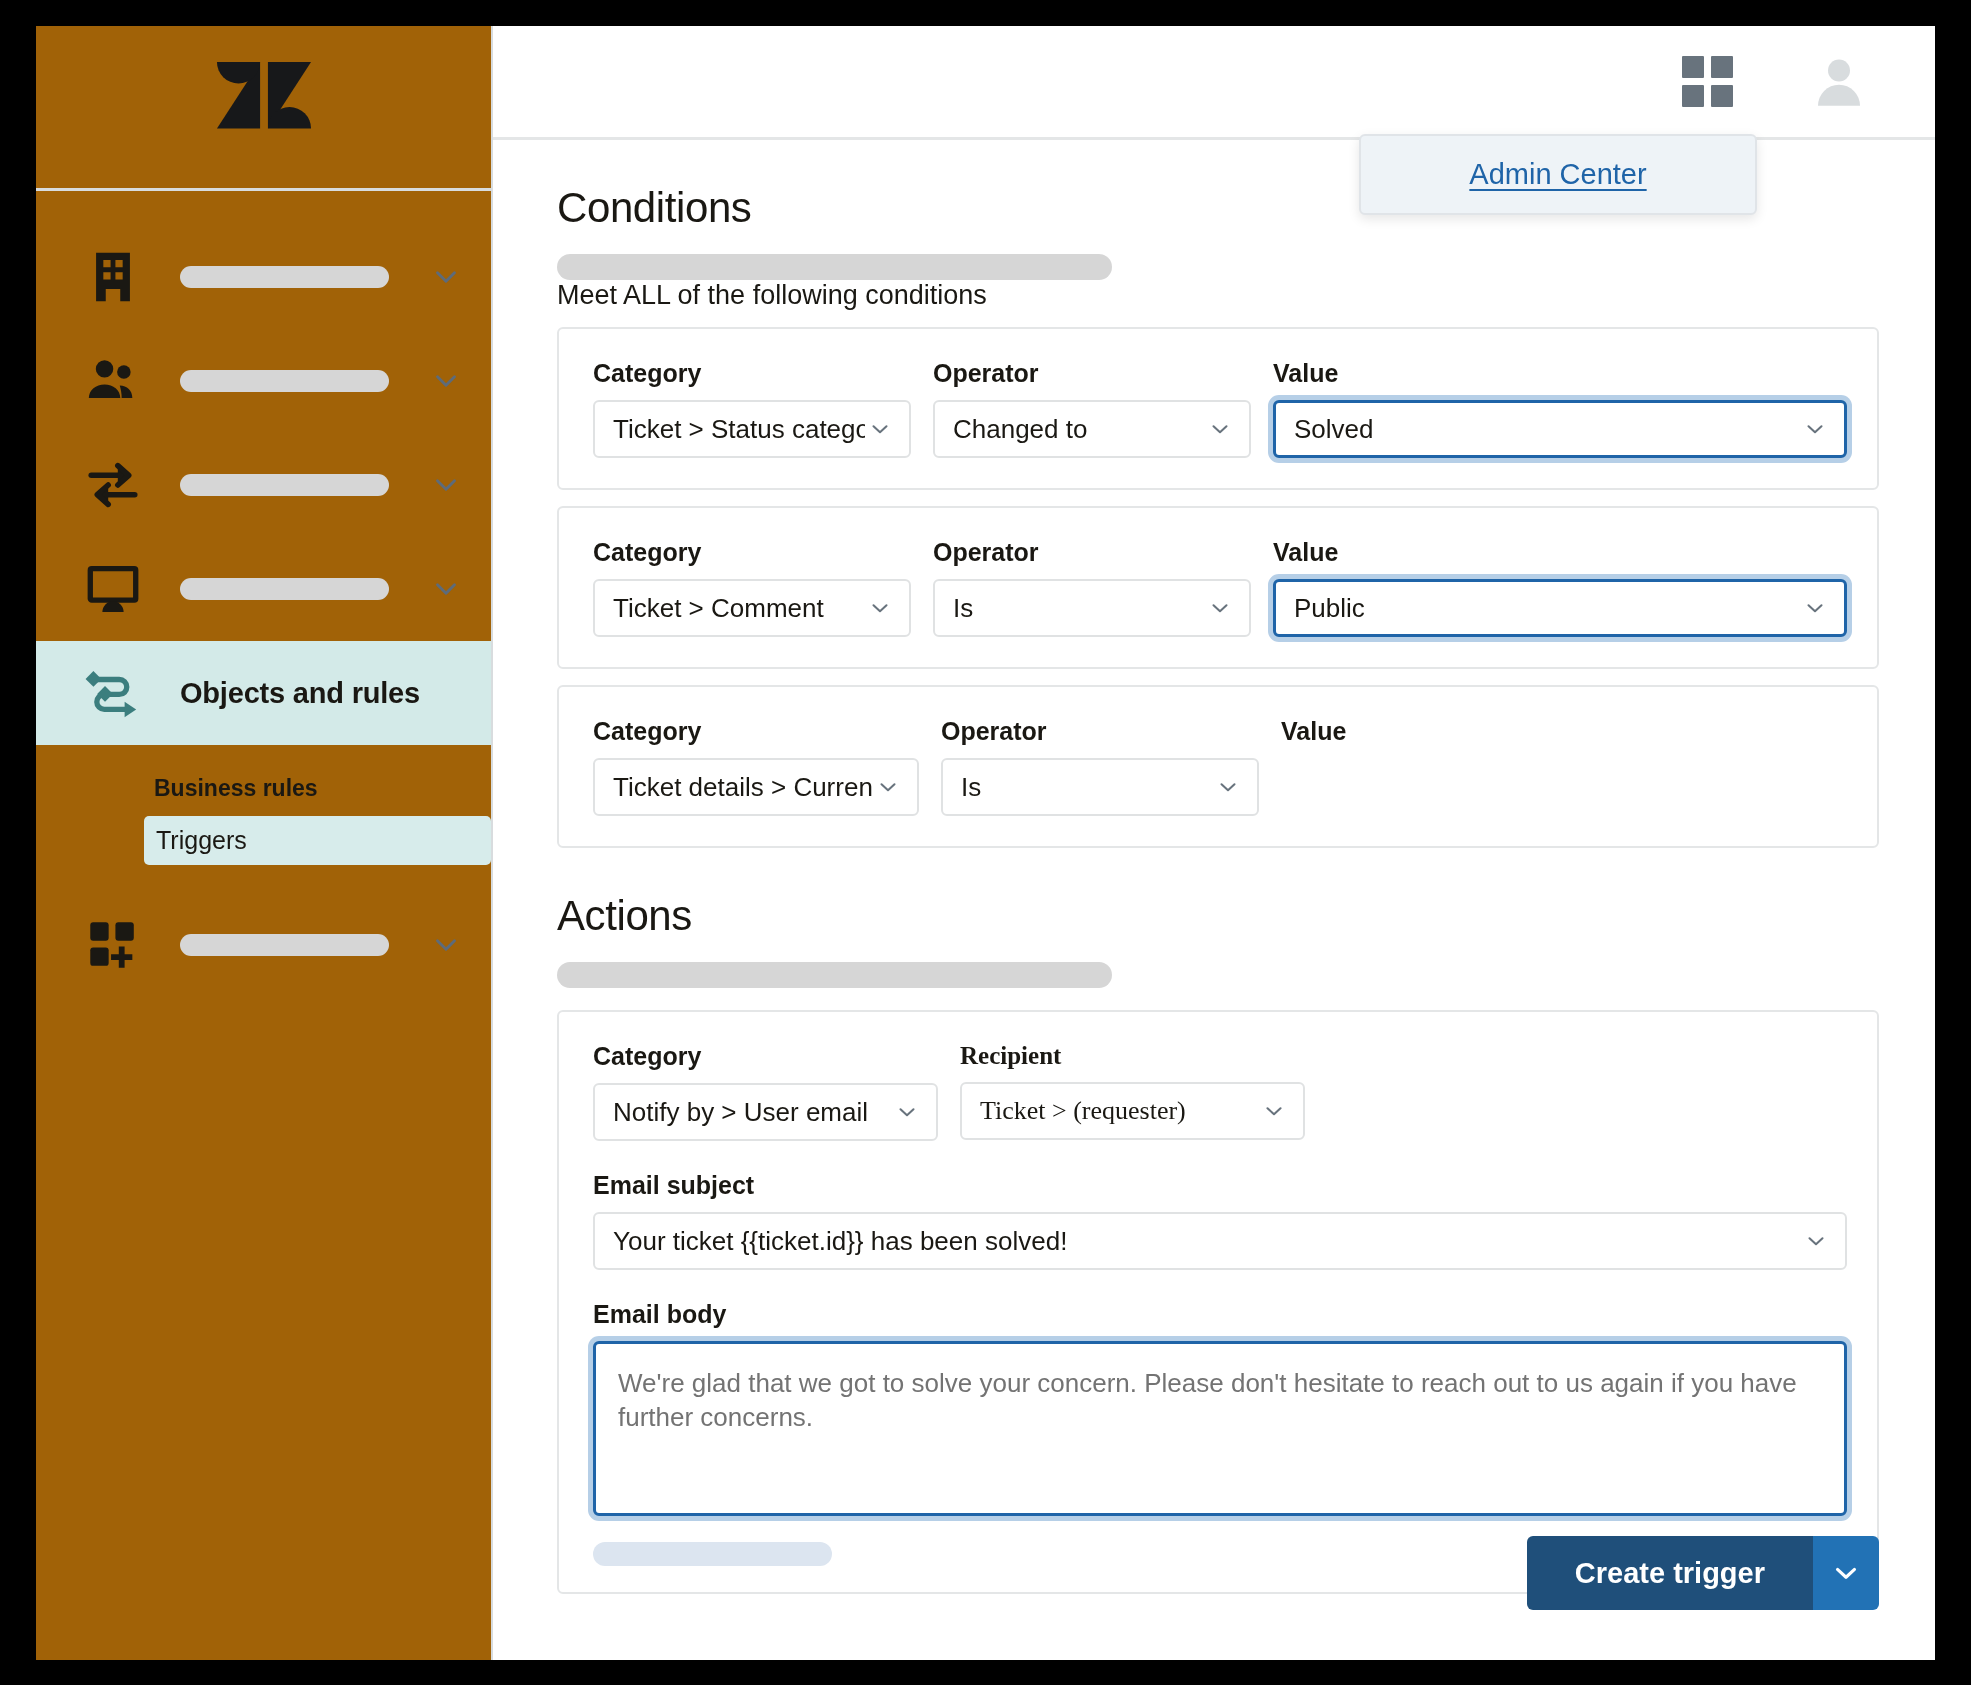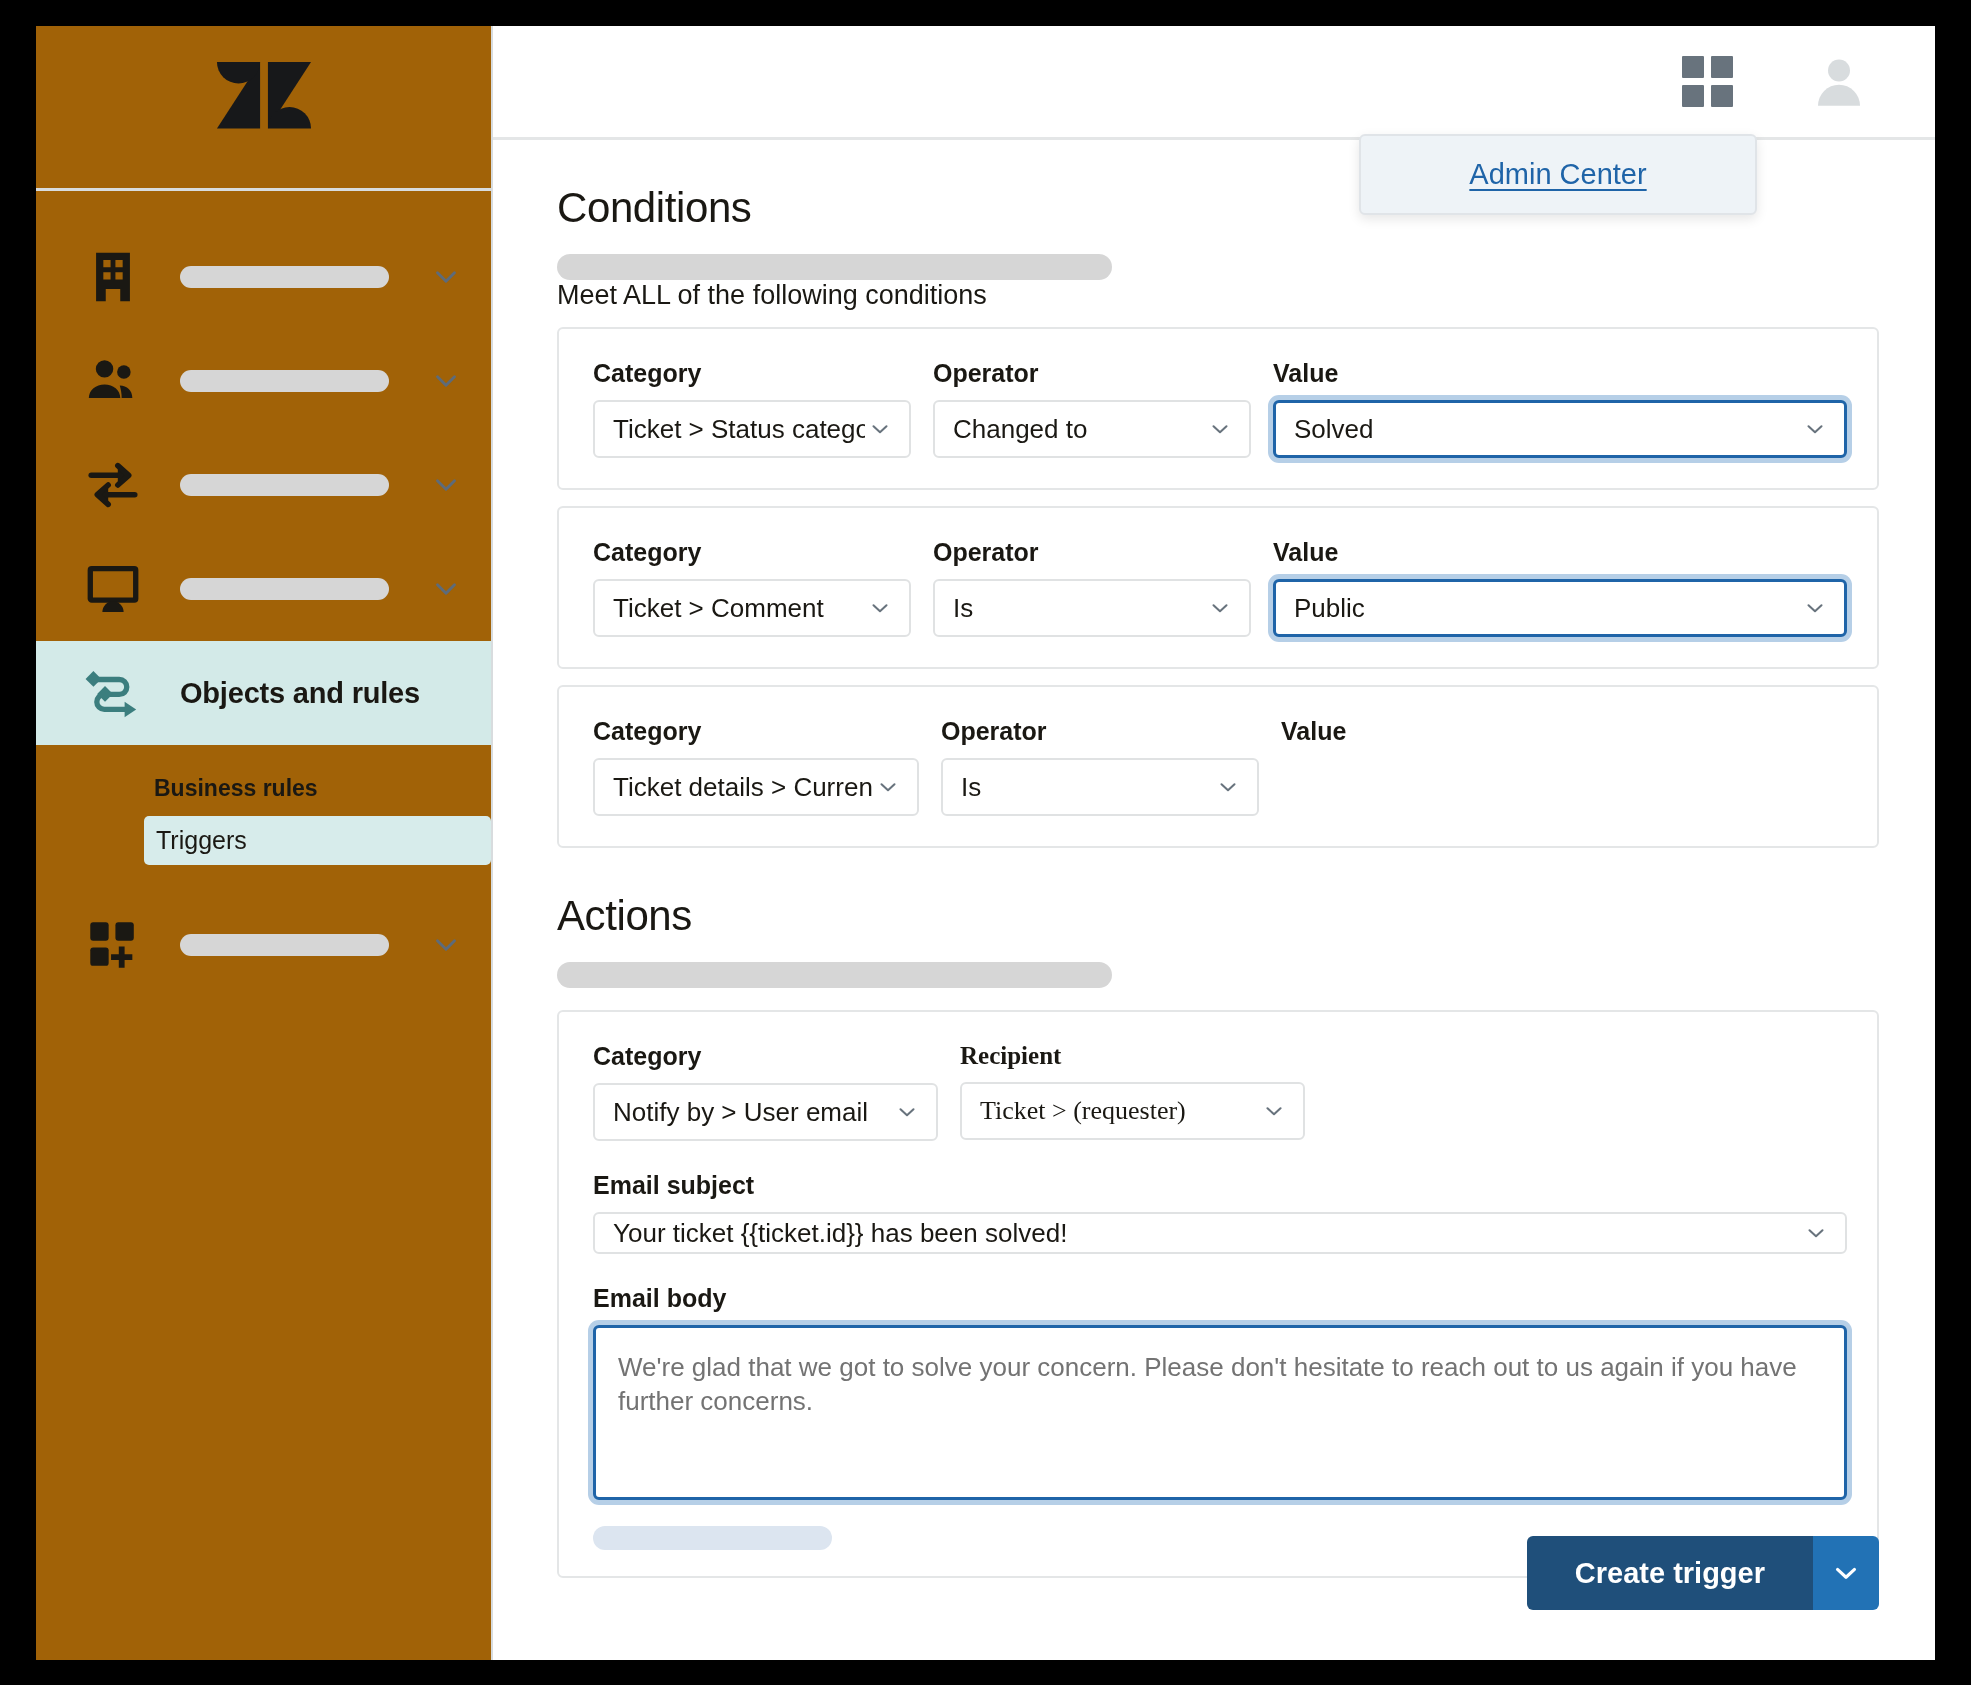--- a/index.html
+++ b/index.html
@@ -235,21 +235,21 @@
   .col-op  { width: 318px; flex: 0 0 318px; margin-left: 22px; }
   .col-val { flex: 1 1 auto; margin-left: 22px; min-width: 0; }
 
   
   .act-row { display: flex; align-items: flex-start; }
   .col-acat { width: 345px; flex: 0 0 345px; }
   .col-arec { width: 345px; flex: 0 0 345px; margin-left: 22px; font-family: Liberation Serif, serif; }
 
   .full-field { margin-top: 30px; }
   .input-box {
-    height: 42px;
+    height: 58px;
     border: 2px solid #e0e2e3;
     border-radius: 6px;
     background: #fff;
     display: flex;
     align-items: center;
     padding: 0 16px 0 18px;
     font-size: 26px;
     color: #1a1813;
   }
   .input-box .txt { flex: 1 1 auto; }

